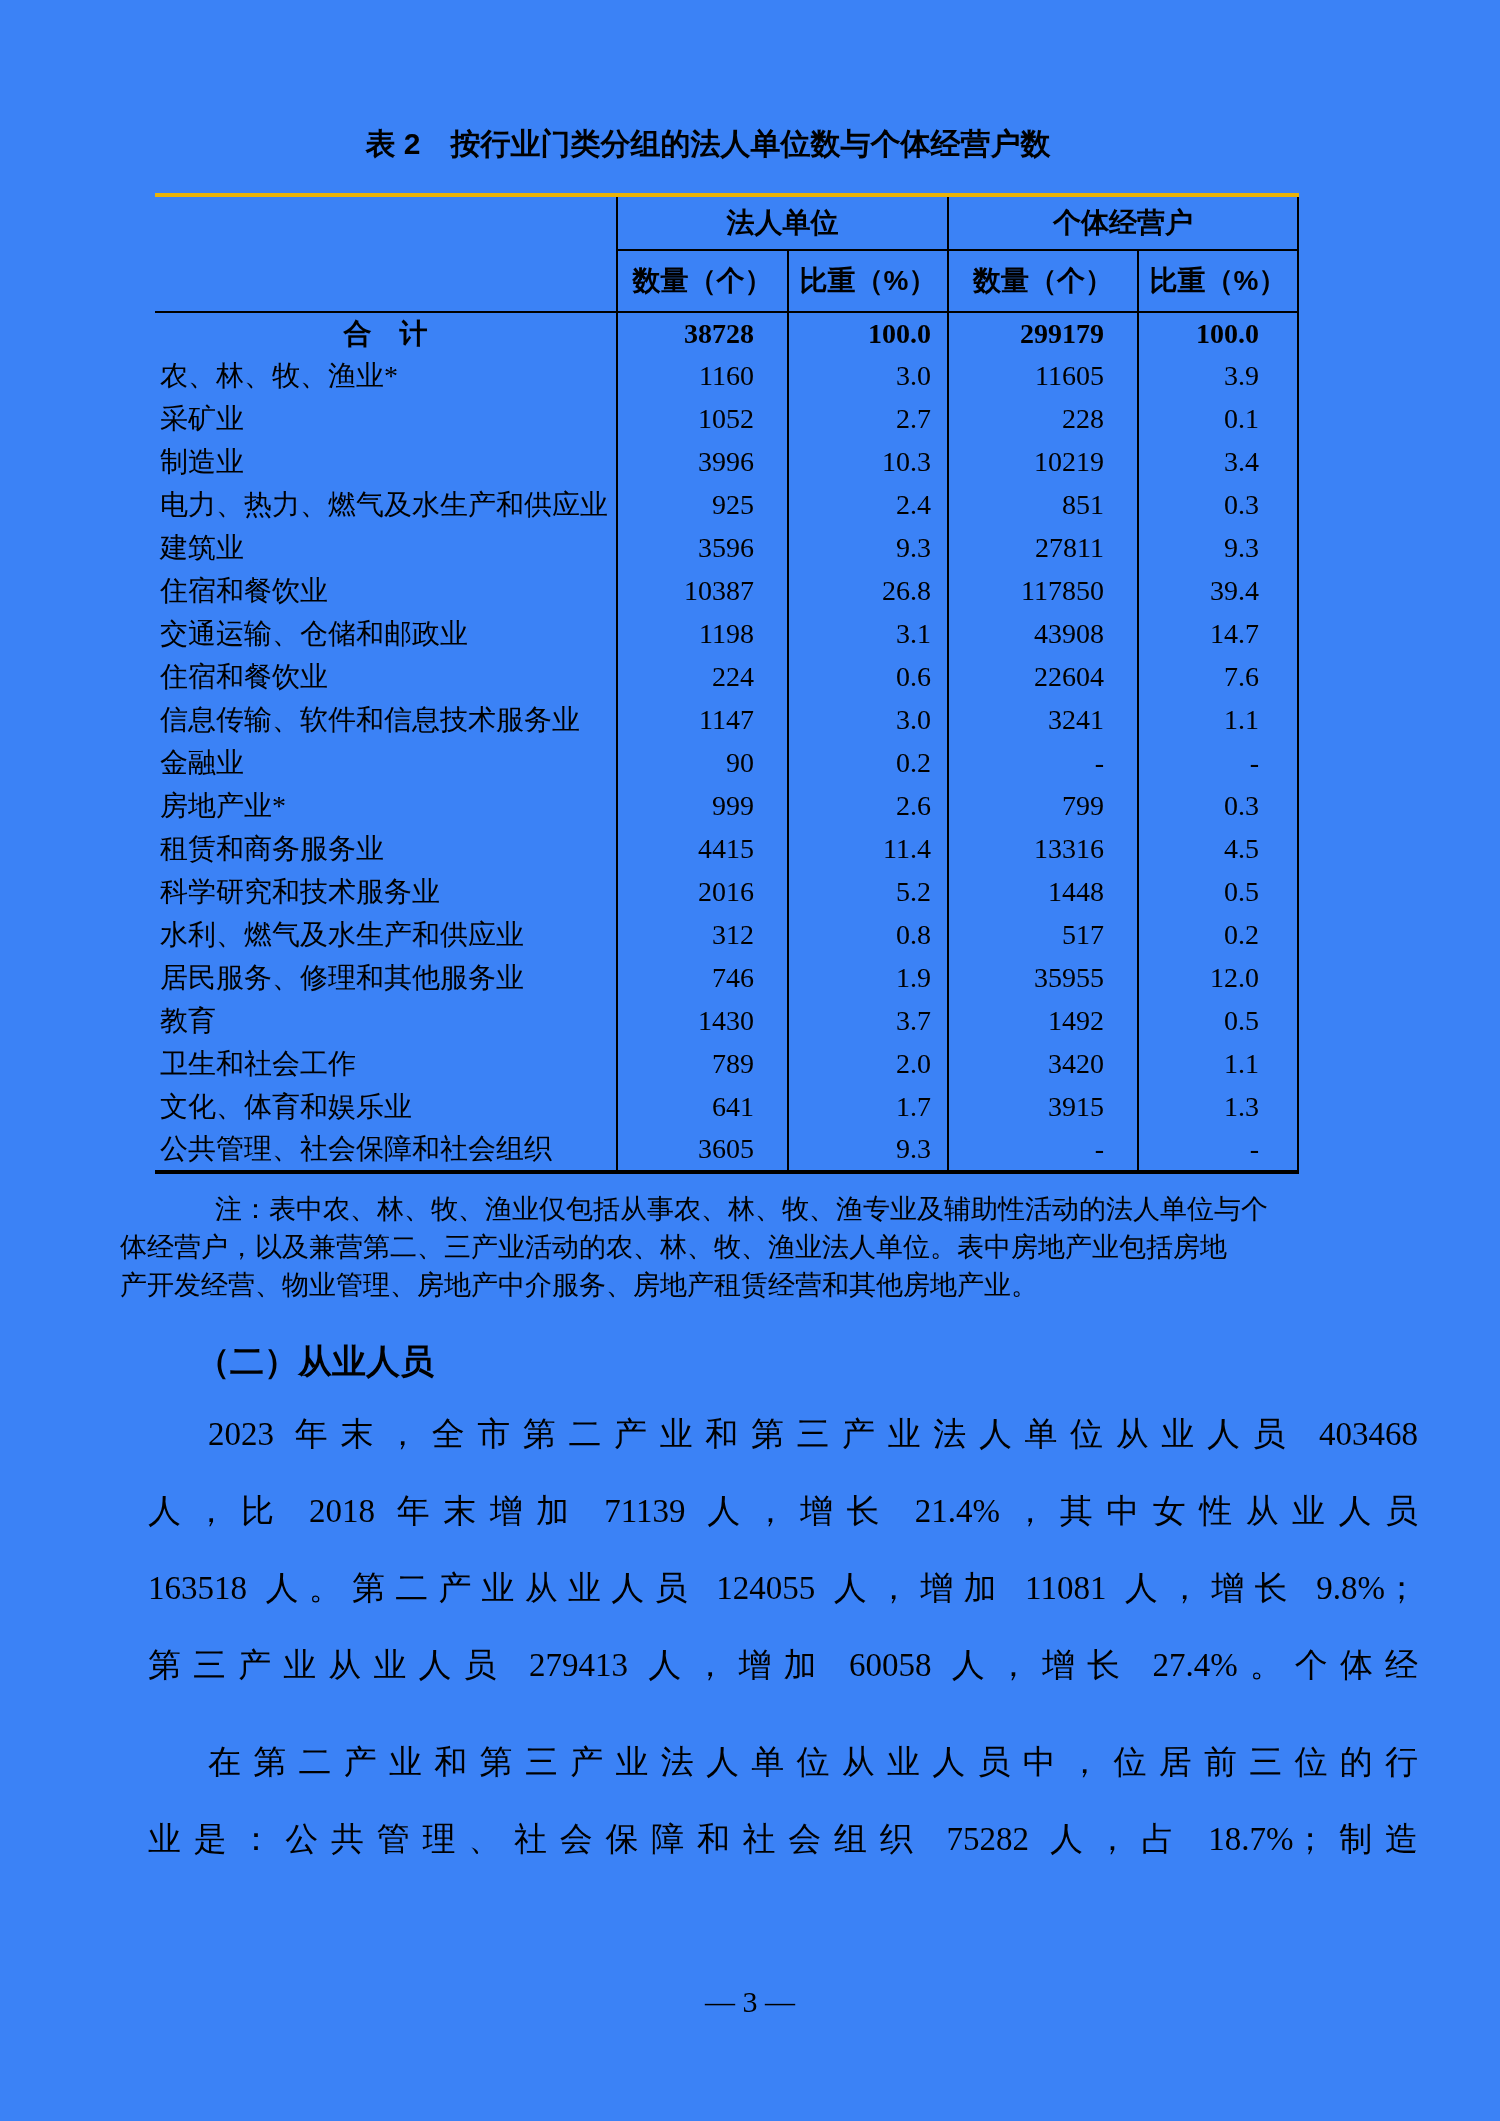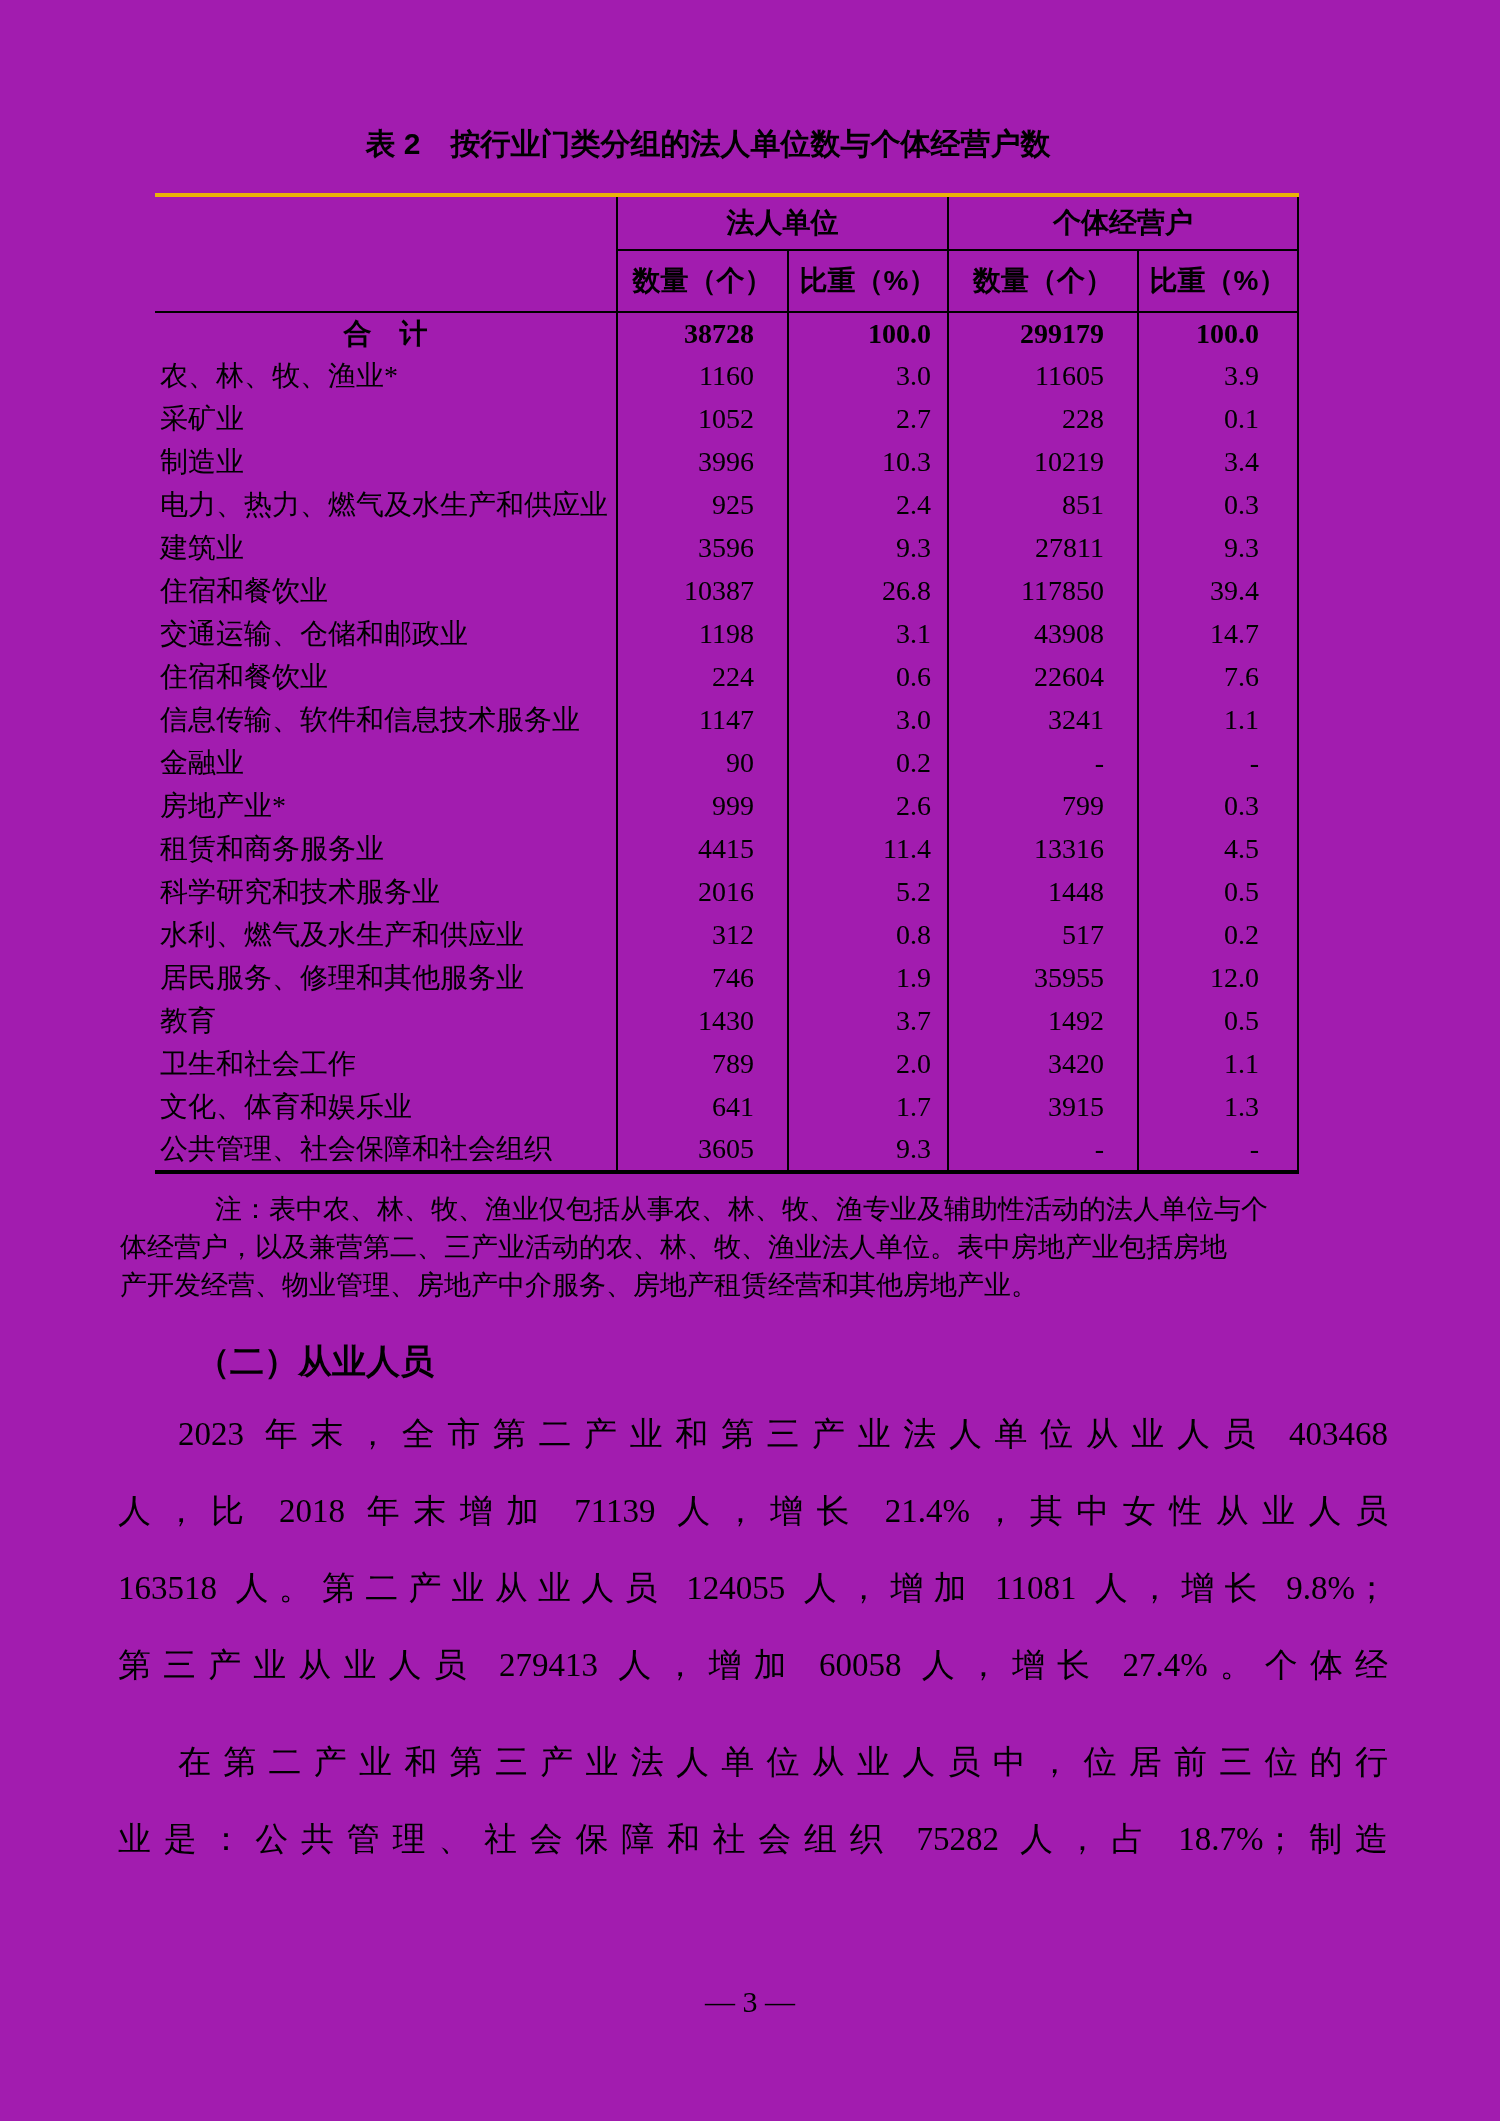--- a/index.html
+++ b/index.html
@@ -1,20 +1,20 @@
 <!DOCTYPE html>
 <html><head>
 <meta charset="utf-8">
 <style>
   * { margin:0; padding:0; box-sizing:border-box; }
   html, body { background:#ffffff; }
   .page {
     position:relative;
     width:1500px; height:2121px;
-    background:#a21caf; color:#000000;
+    background:#3b82f6; color:#000000;
     padding:128px 112px 0 118px;
     font-family:"Liberation Serif", serif;
     overflow:hidden;
   }
   .title {
     width:1180px;
     text-align:center;
     font-size:30px; font-weight:bold; line-height:32px;
     font-family:"Liberation Sans", sans-serif;
   }
@@ -44,21 +44,21 @@
   tbody tr:last-child td { border-bottom:4px solid #000; }
   tbody tr.total-row { font-weight:bold; }
   tbody tr.total-row td.c-label { text-align:center; padding-left:0; }
   .note { margin:16px 0 0 2px; font-size:27px; line-height:38px; }
   .note-line:first-child { text-indent:95px; }
   .heading {
     margin-top:34px; padding-left:78px;
     font-size:34px; font-weight:bold; line-height:46px;
     font-family:"Liberation Sans", sans-serif;
   }
-  .paras { margin-top:12px; width:1270px; }
+  .paras { margin-top:12px; width:1270px;margin-left:30px; }
   .para ~ .para { margin-top:20px; }
   .bline { font-size:33px; line-height:77px; }
   .bline.stretch { text-align:justify; text-align-last:justify; }
   .bline.first { text-indent:60px; }
   .pageno {
     position:absolute; left:0; right:0; top:1985px;
     text-align:center; font-size:30px;
   }
 </style>
 </head>

